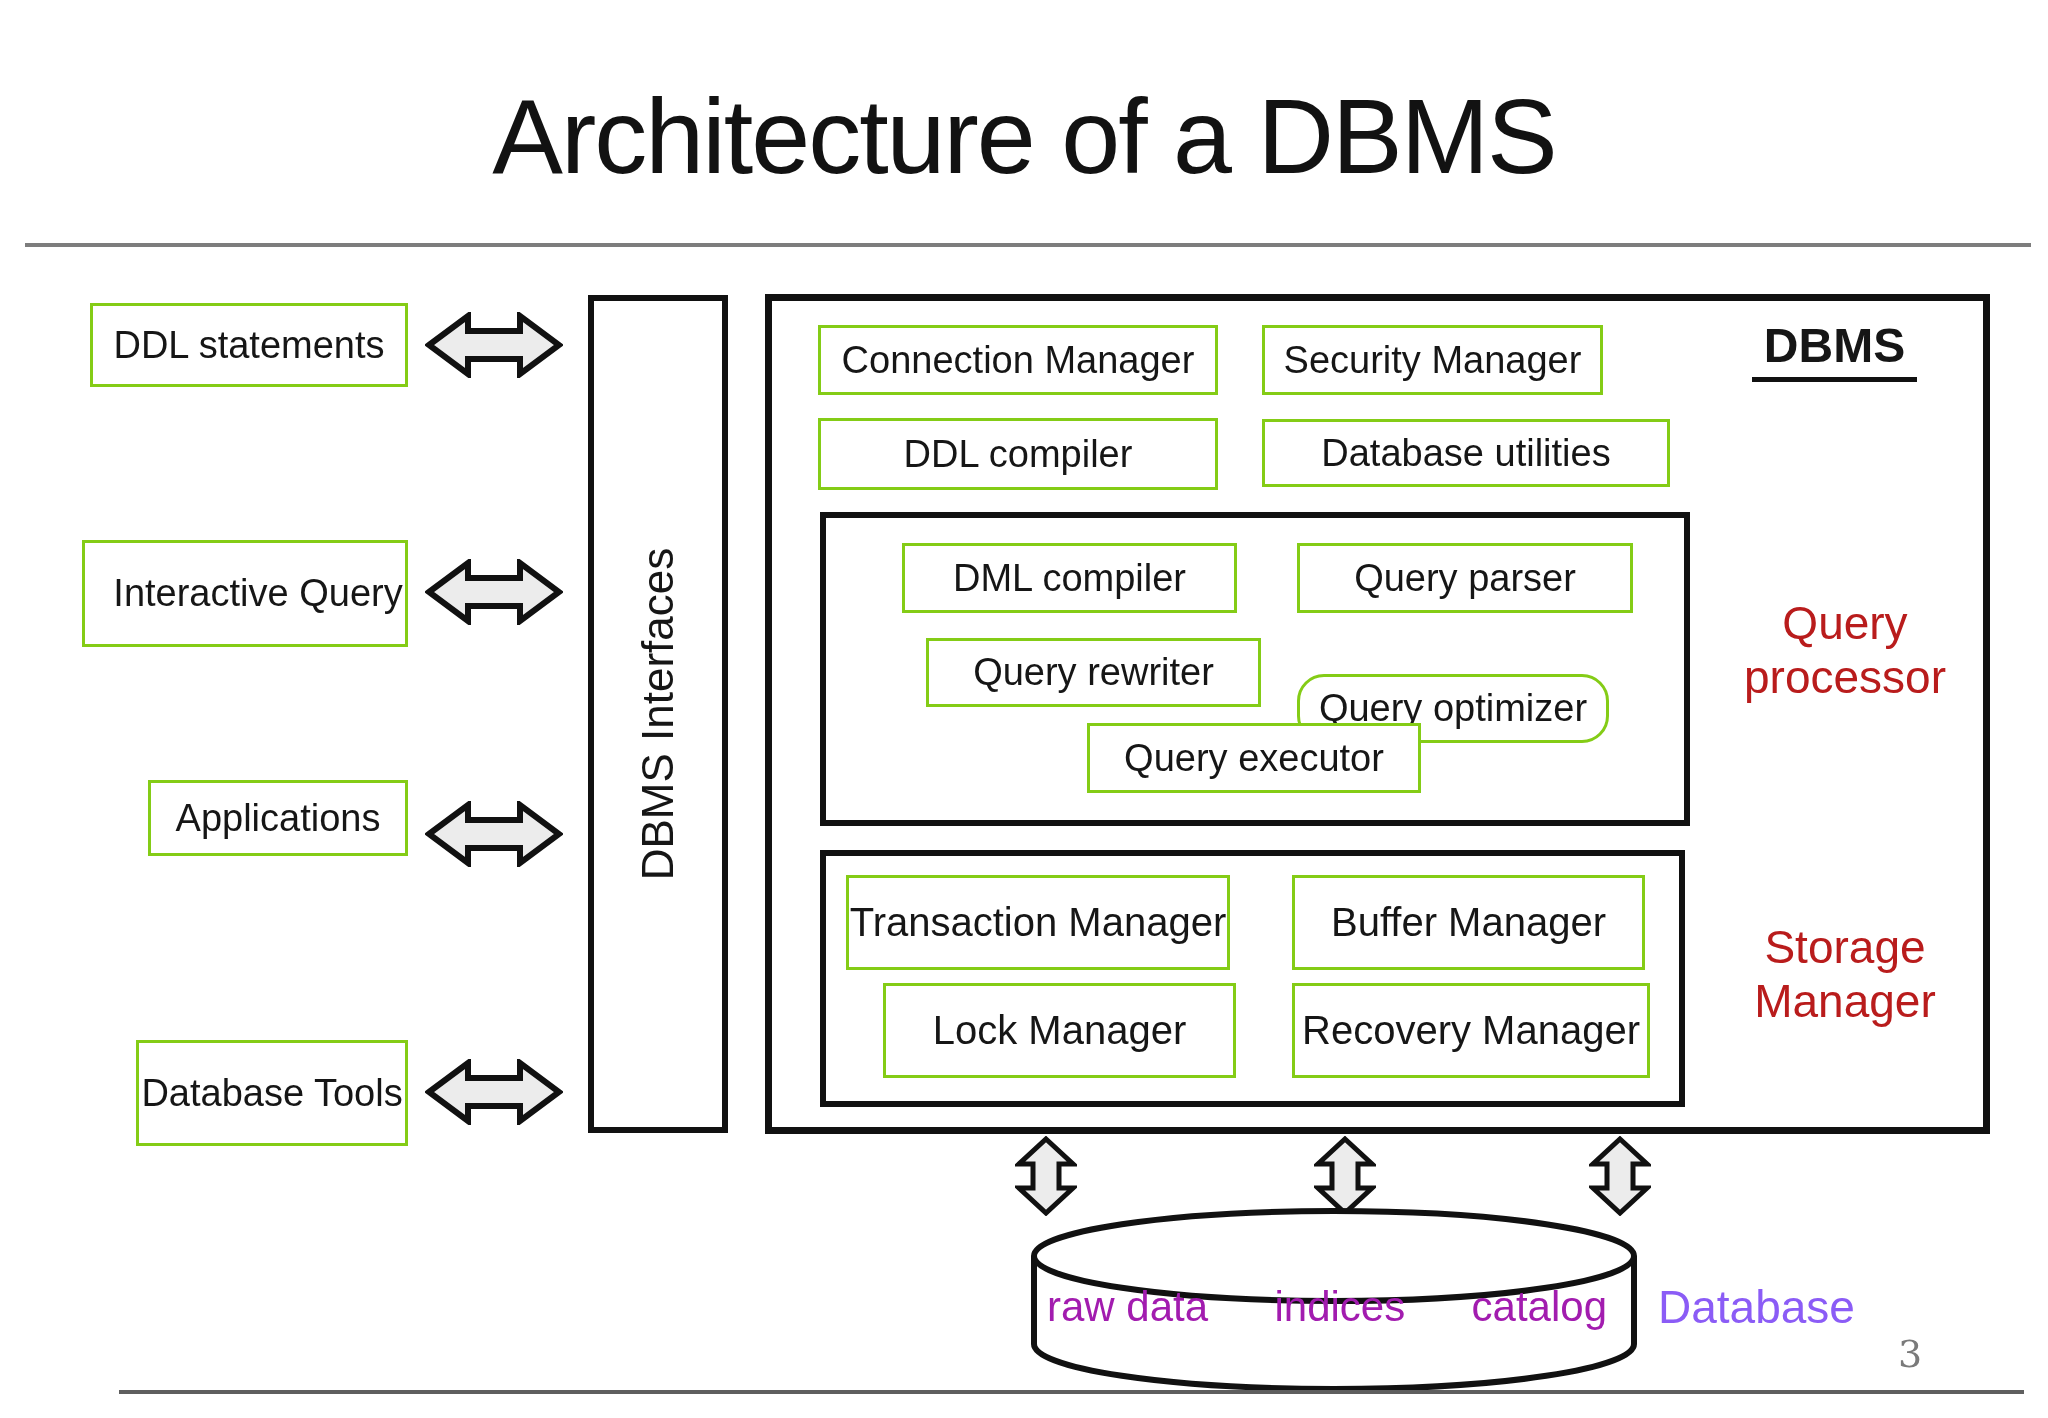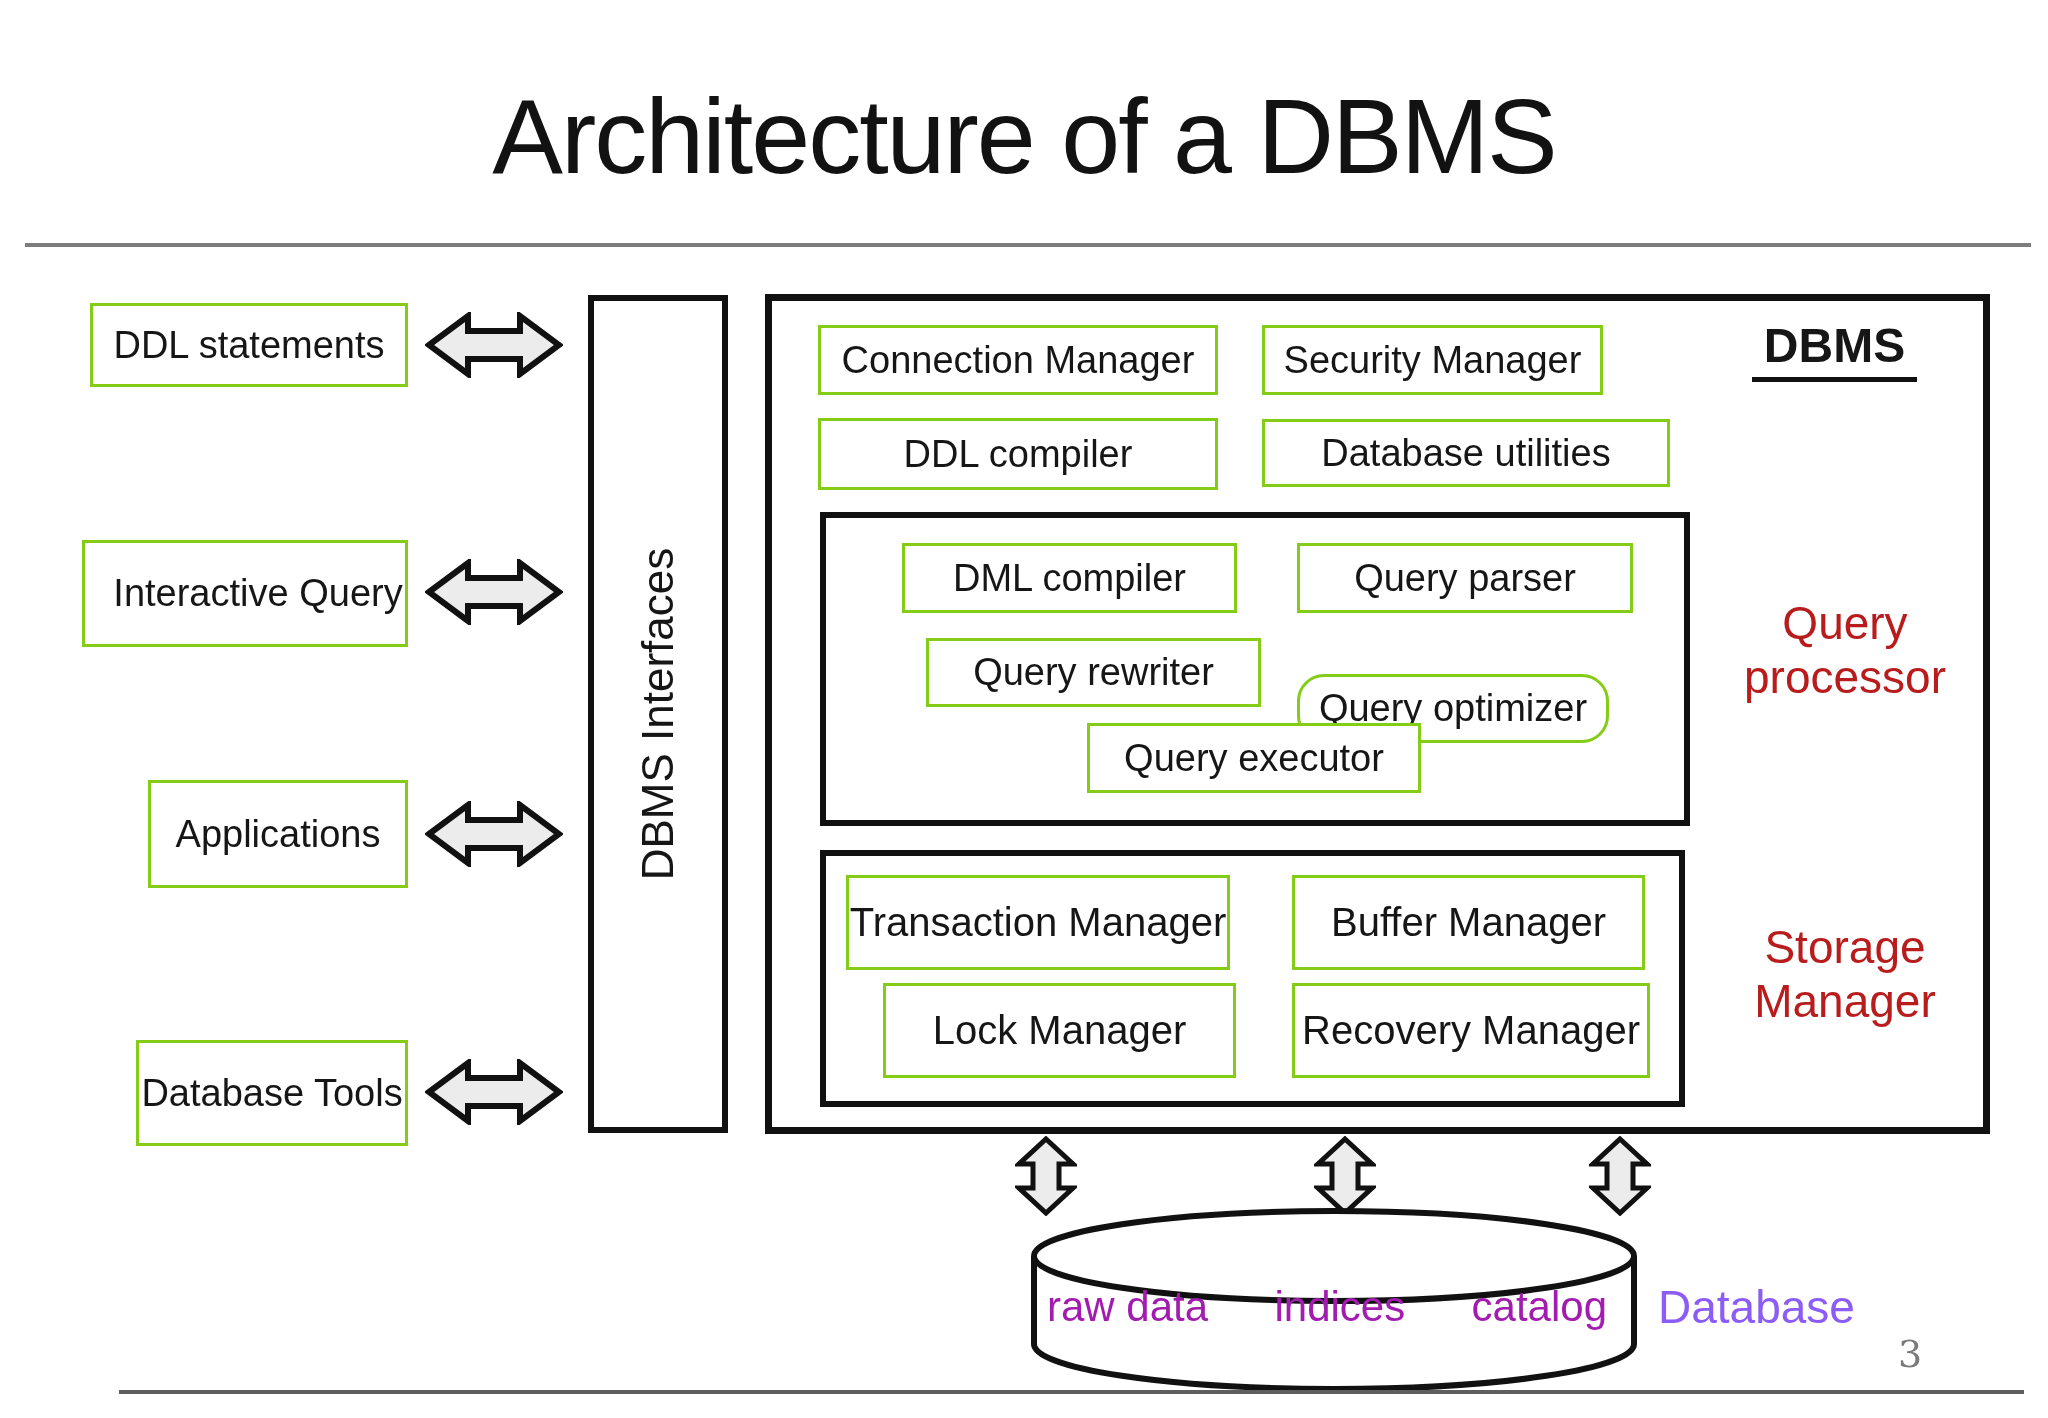--- a/index.html
+++ b/index.html
@@ -52,21 +52,21 @@
 
 <div class="abs title">Architecture of a DBMS</div>
 <div class="abs rule" style="left:25px;top:243px;width:2006px;height:4px;"></div>
 
 <div class="abs node" style="left:90px;top:303px;width:318px;height:84px;">
     <span>DDL statements</span>
   </div>
 <div class="abs node" style="left:82px;top:540px;width:326px;height:107px;padding-left:26px;">
     <span>Interactive Query</span>
   </div>
-<div class="abs node" style="left:148px;top:780px;width:260px;height:108px;align-items:center;">
+<div class="abs node" style="left:148px;top:780px;width:260px;height:76px;align-items:center;">
     <span>Applications</span>
   </div>
 <div class="abs node" style="left:136px;top:1040px;width:272px;height:106px;">
     <span>Database Tools</span>
   </div>
 
 <svg class="abs" style="left:425px;top:312px;" width="138" height="66" viewBox="0 0 138 66">
   <polygon points="4,33 43,4 43,19 95,19 95,4 134,33 95,62 95,47 43,47 43,62" fill="#ececec" stroke="#111111" stroke-width="6"></polygon>
 </svg>
 <svg class="abs" style="left:425px;top:559px;" width="138" height="66" viewBox="0 0 138 66">

